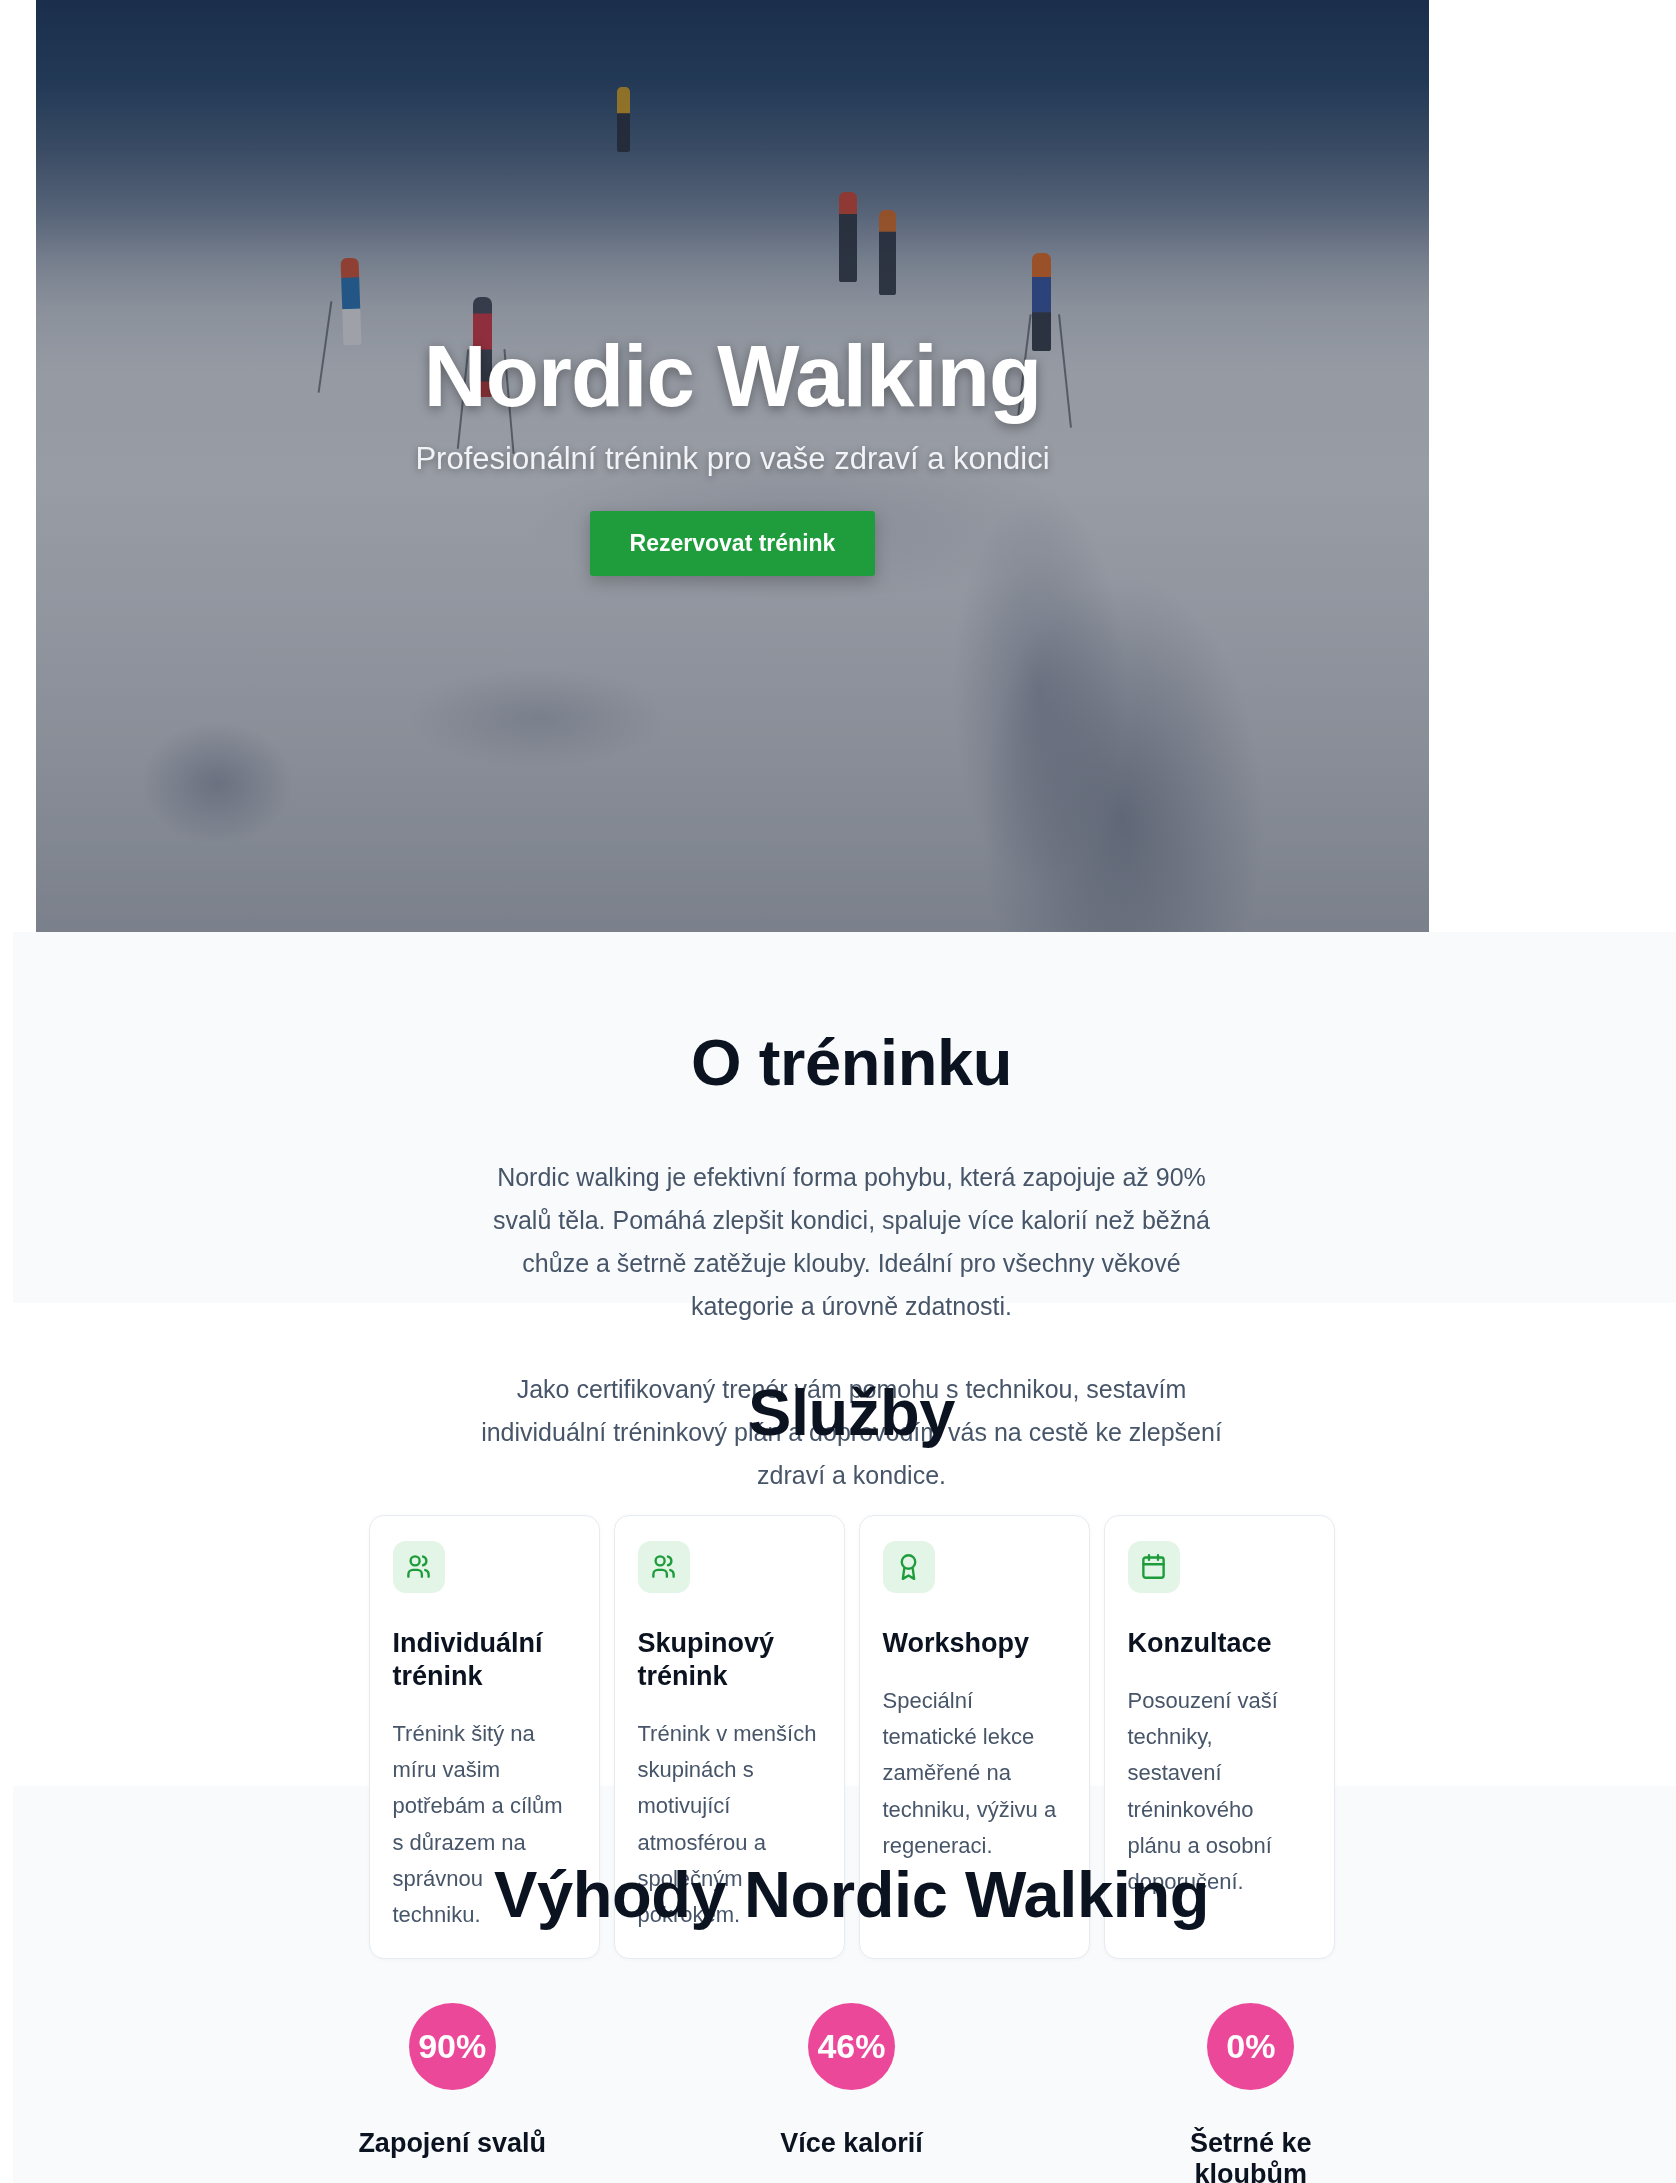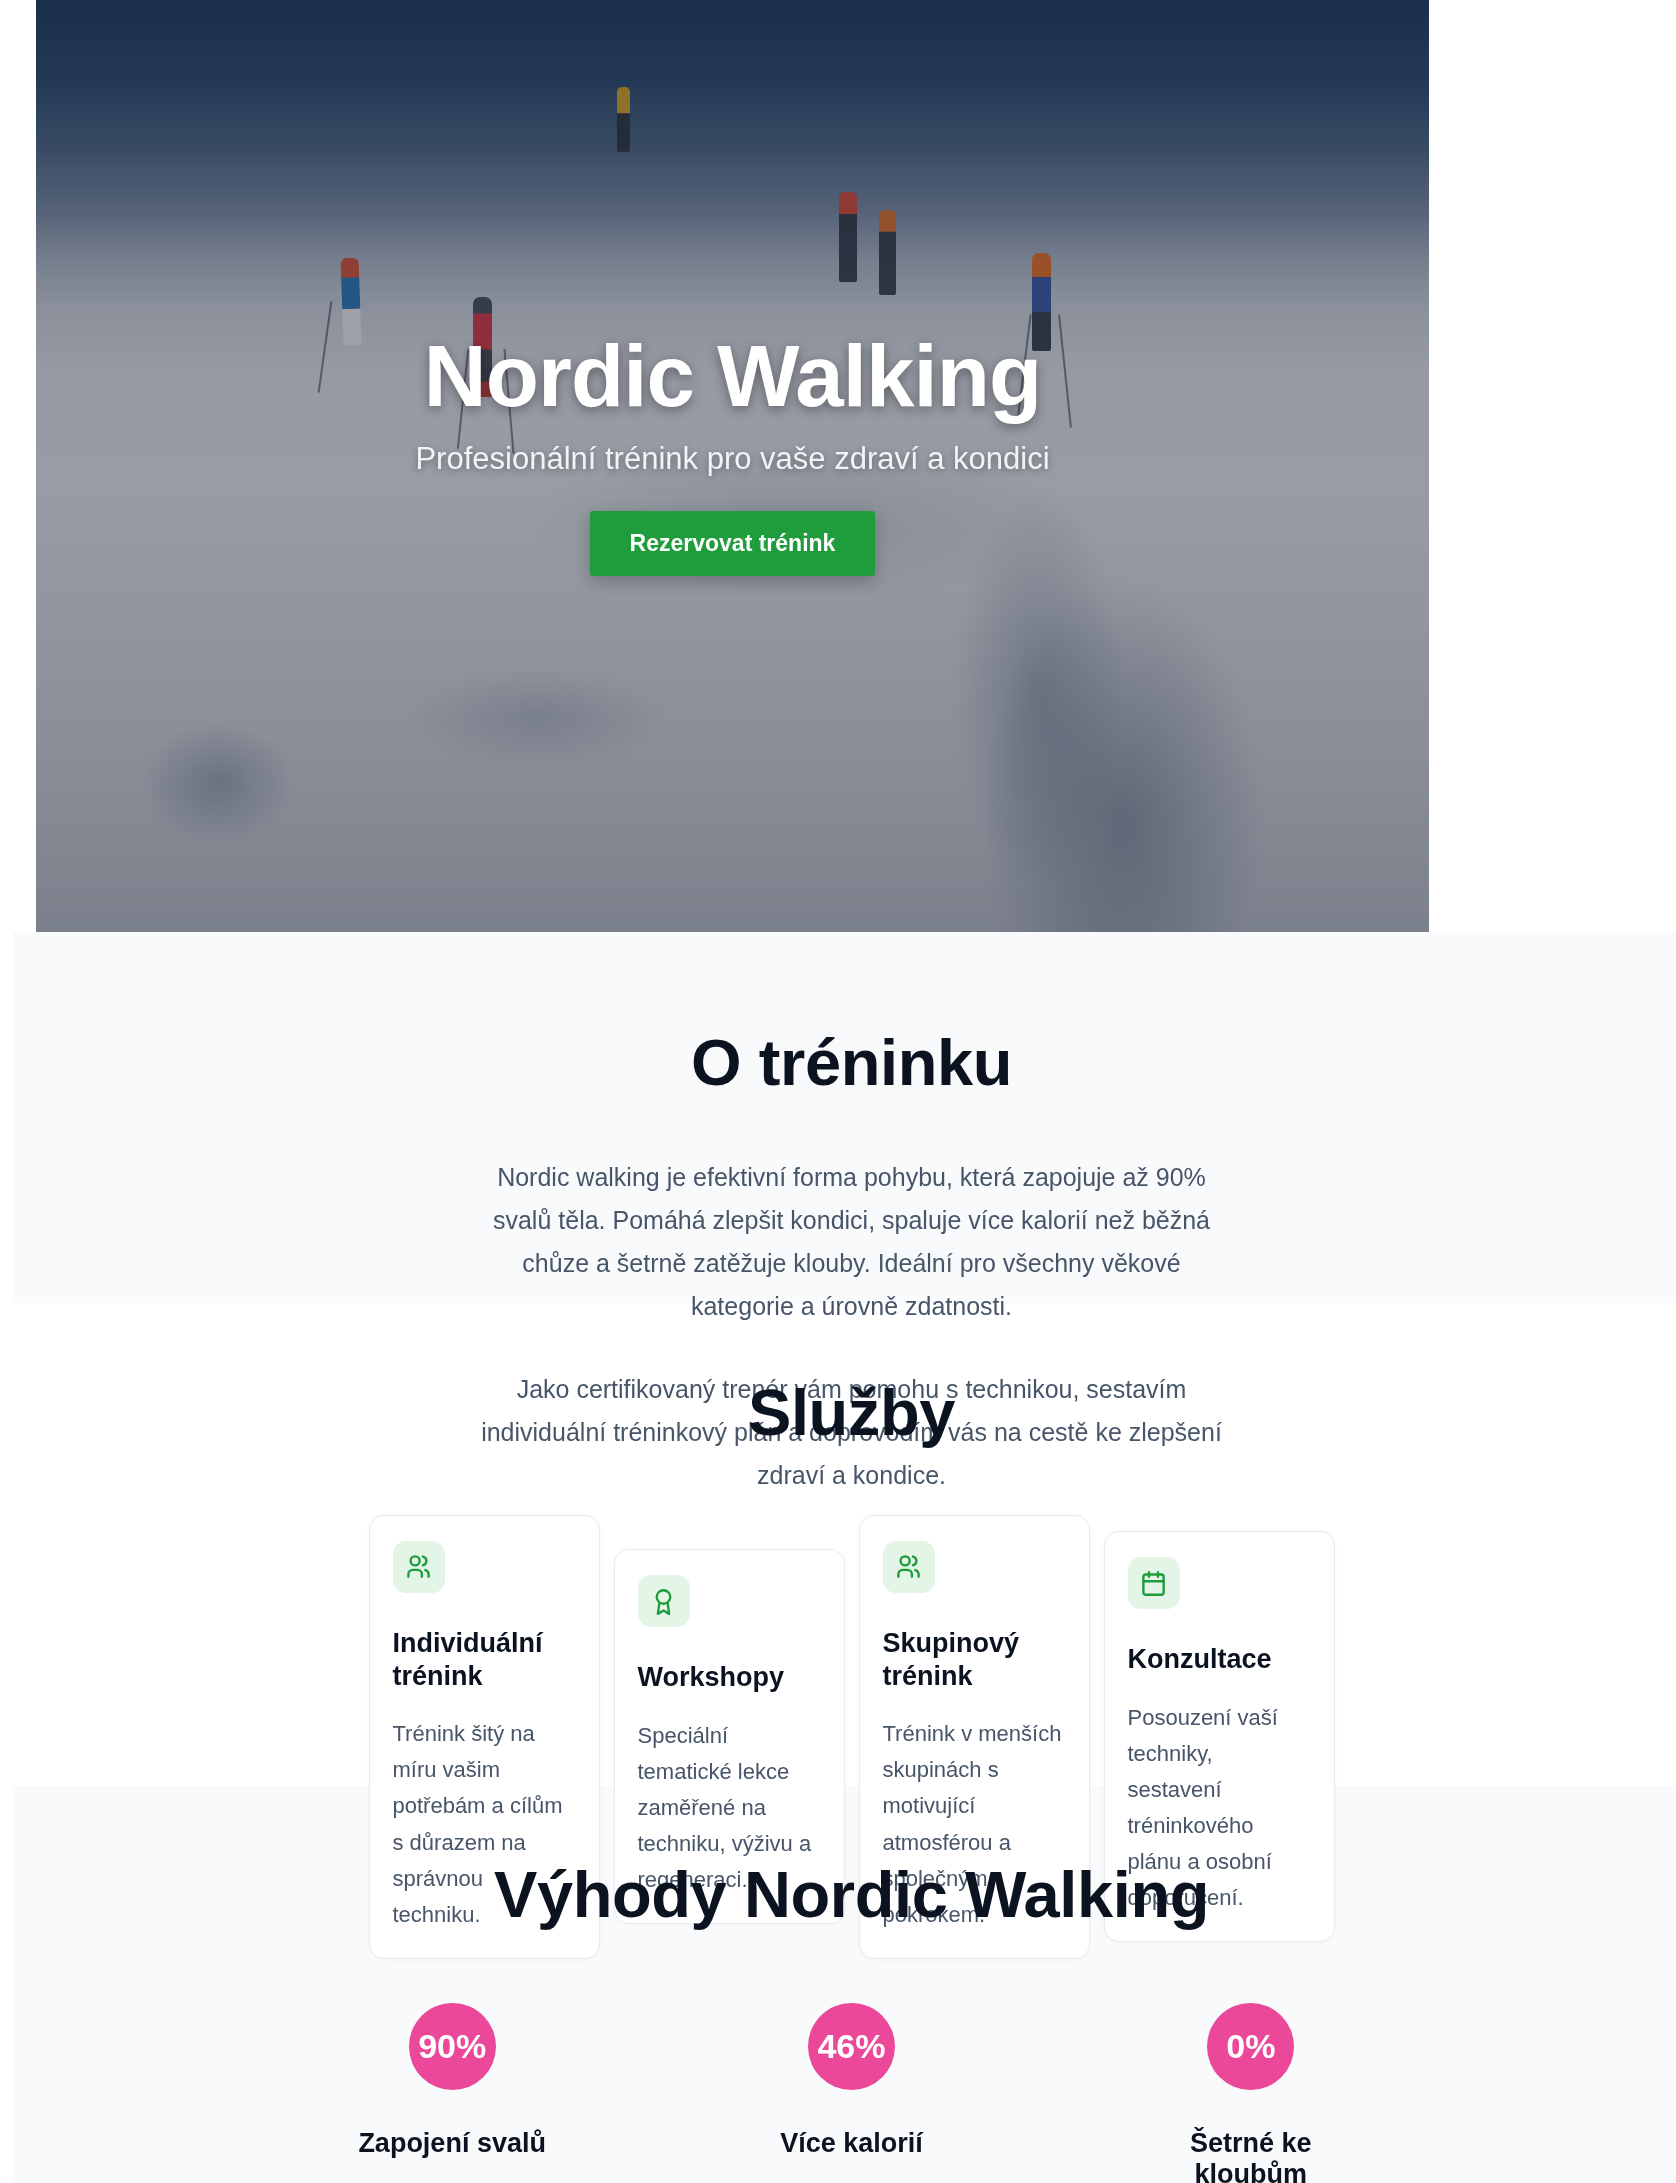--- a/index.html
+++ b/index.html
@@ -90,21 +90,21 @@
   .about .sec-title{margin-bottom:56px;}
   .about p{
     width:751px;text-align:center;
     font-size:25px;line-height:1.72;color:#475569;
   }
   .about p + p{margin-top:40px;}
 
   
   .services{height:483px;padding-top:74px;display:flex;flex-direction:column;align-items:center;}
   .services .sec-title{margin-bottom:65px;}
-  .cards{display:flex;gap:14px;justify-content:center;width:1013px;align-items:center;}
+  .cards{display:flex;gap:14px;justify-content:center;width:1013px;}
   .card{
     width:231px;min-height:288px;
     background:#ffffff;border:0.9px solid #e6ebf2;border-radius:15px;
     padding:25px 23px;
     box-shadow:0 0.9px 4.4px rgba(15,23,42,.03);
     display:flex;flex-direction:column;
   }
   .icon-tile{
     width:52px;height:52px;border-radius:13px;background:#e3f5e6;
     display:flex;align-items:center;justify-content:center;margin-bottom:34px;
@@ -171,44 +171,44 @@
               <path d="M21 21v-2a4 4 0 0 0-3-3.87"></path>
             </svg>
         </div>
         <div class="card-title">Individuální trénink</div>
         <div class="card-desc">Trénink šitý na míru vašim potřebám a cílům s důrazem na správnou techniku.</div>
       </div>
 
       <div class="card">
         <div class="icon-tile">
           <svg viewBox="0 0 24 24">
-              <circle cx="12" cy="8" r="6"></circle>
-              <path d="M8.21 13.89 7 23l5-3 5 3-1.21-9.12"></path>
-            </svg>
-        </div>
-        <div class="card-title">Workshopy</div>
-        <div class="card-desc">Speciální tematické lekce zaměřené na techniku, výživu a regeneraci.</div>
-      </div>
-
-      <div class="card">
-        <div class="icon-tile">
-          <svg viewBox="0 0 24 24">
               <circle cx="9" cy="7" r="4"></circle>
               <path d="M3 21v-2a4 4 0 0 1 4-4h4a4 4 0 0 1 4 4v2"></path>
               <path d="M16 3.13a4 4 0 0 1 0 7.75"></path>
               <path d="M21 21v-2a4 4 0 0 0-3-3.87"></path>
             </svg>
         </div>
         <div class="card-title">Skupinový trénink</div>
         <div class="card-desc">Trénink v menších skupinách s motivující atmosférou a společným pokrokem.</div>
       </div>
 
       <div class="card">
         <div class="icon-tile">
           <svg viewBox="0 0 24 24">
+              <circle cx="12" cy="8" r="6"></circle>
+              <path d="M8.21 13.89 7 23l5-3 5 3-1.21-9.12"></path>
+            </svg>
+        </div>
+        <div class="card-title">Workshopy</div>
+        <div class="card-desc">Speciální tematické lekce zaměřené na techniku, výživu a regeneraci.</div>
+      </div>
+
+      <div class="card">
+        <div class="icon-tile">
+          <svg viewBox="0 0 24 24">
               <rect x="3" y="4" width="18" height="18" rx="2"></rect>
               <path d="M16 2v4M8 2v4M3 10h18"></path>
             </svg>
         </div>
         <div class="card-title">Konzultace</div>
         <div class="card-desc">Posouzení vaší techniky, sestavení tréninkového plánu a osobní doporučení.</div>
       </div>
 
     </div>
   </section>

